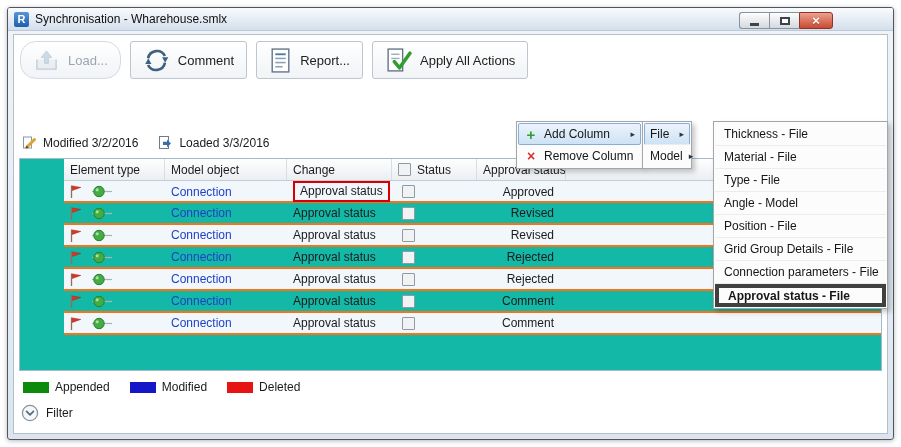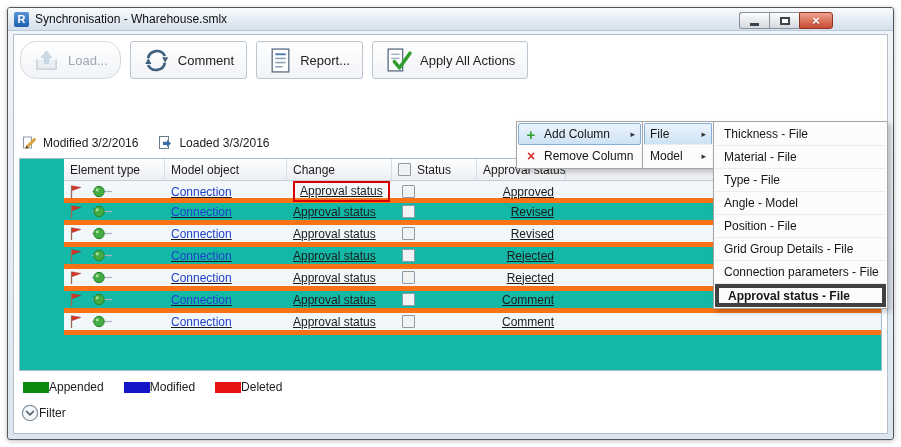--- a/index.html
+++ b/index.html
@@ -75,48 +75,48 @@
   
   .table { border: 1px solid #a6bace; height: 320px; background: #14b8a6; overflow: hidden; padding-left: 44px; }
   .thead, .trow { display: grid; grid-template-columns: 101px 122px 105px 85px 89px 1fr; }
   .thead { height: 22px; background: linear-gradient(#fefefe, #ebeef2); border-bottom: 1px solid #c3cdd7; }
   .th {
     display: flex; align-items: center; gap: 6px; padding: 0 6px;
     font-size: 12px; color: #1c1c1c; border-right: 1px solid #d7dee5;
     white-space: nowrap; overflow: hidden;
   }
   .th.filler { border-right: none; }
-  .trow { height: 22px; border-bottom: 5px solid #f97316; align-items: center; text-decoration: underline; }
+  .trow { height: 22px; border-bottom: 2px solid #f97316; align-items: center; }
   .tbody .trow:nth-child(odd) { background: #f2f7fc; }
   .td { display: flex; align-items: center; height: 100%; padding: 0 6px; white-space: nowrap; }
   .td-etype { gap: 9px; padding-left: 5px; }
   .link { color: #2140c8; cursor: pointer; }
   .td-status { padding-left: 10px; }
   .td-approval { justify-content: flex-end; padding-right: 12px; }
   .cb {
     width: 13px; height: 13px; flex: 0 0 13px;
     border: 1px solid #8f9aa4; background: #f0f2f3; border-radius: 1px;
   }
   .red-annot { border: 2px solid #d80000; padding: 0 5px; line-height: 17px; }
 
   
   .legend { display: flex; align-items: center; gap: 20px; padding: 9px 4px 3px; font-size: 12px; }
-  .legend-item { display: flex; align-items: center; }
+  .legend-item { display: flex; align-items: center; gap: 6px; }
   .swatch { width: 26px; height: 11px; display: inline-block; }
 
-  .filterbar { display: flex; align-items: center; padding: 7px 2px; font-size: 12px; }
+  .filterbar { display: flex; align-items: center; gap: 7px; padding: 7px 2px; font-size: 12px; }
 
   
   .menu {
     position: absolute; top: 113px; z-index: 20;
     background: #fcfcfc; border: 1px solid #a6a6a6;
     box-shadow: 3px 3px 5px rgba(0,0,0,.22); padding: 1px;
   }
   .menu1 { left: 508px; width: 127px; }
-  .menu2 { left: 634px; width: 72px; }
+  .menu2 { left: 634px; width: 50px; }
   .menu3 { left: 705px; width: 175px; }
   .mitem {
     height: 22px; display: flex; align-items: center; gap: 6px;
     padding: 0 6px; font-size: 12px; color: #161616; white-space: nowrap;
   }
   .mitem.hovered {
     background: linear-gradient(#ebf4fc, #cde2f5);
     border: 1px solid #86aed6; border-radius: 2px; padding: 0 5px;
   }
   .mi-icon { width: 14px; text-align: center; flex: 0 0 14px; }

